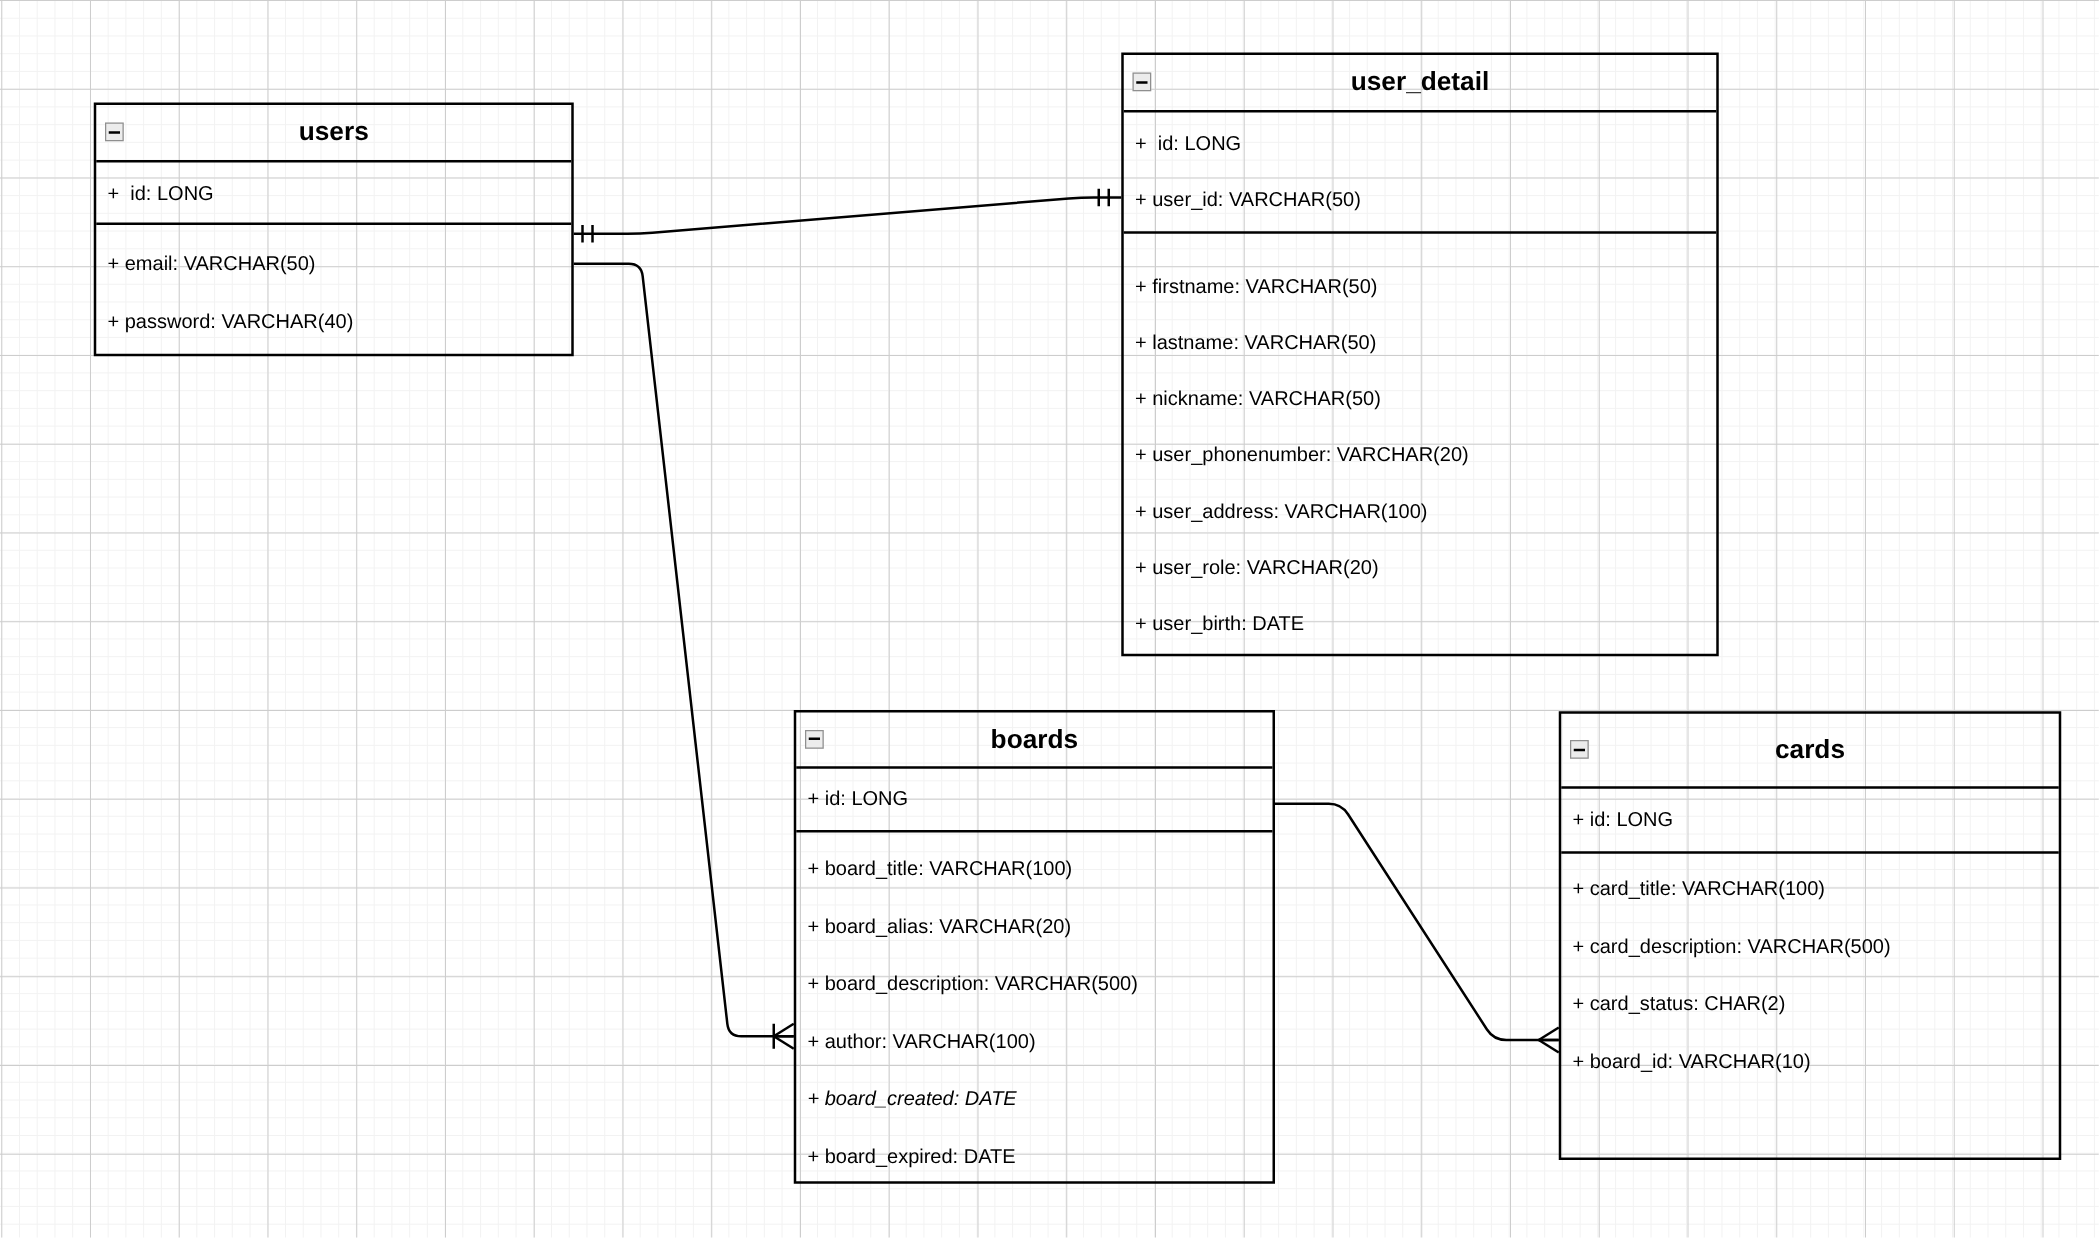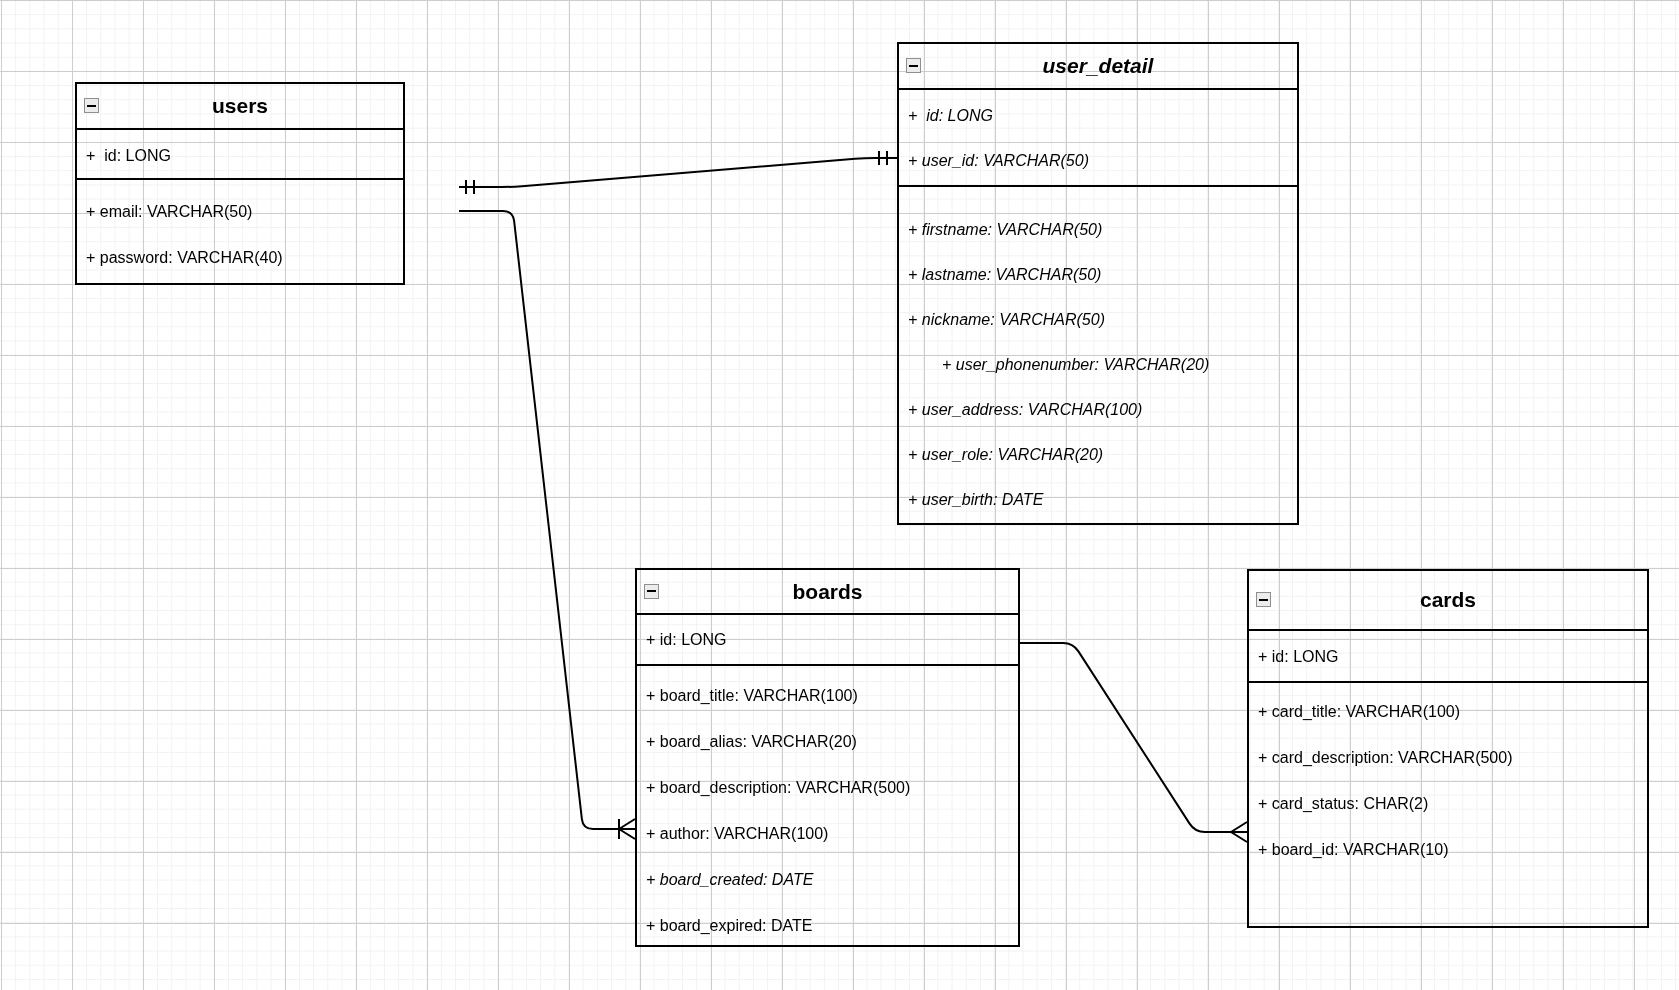--- a/index.html
+++ b/index.html
@@ -62,51 +62,51 @@
         <line x1="619" y1="829" x2="635" y2="839" stroke="#000000" stroke-width="2"></line>
         <line x1="619" y1="819" x2="619" y2="839" stroke="#000000" stroke-width="2"></line>
       </g>
       <g>
         <path d="M 1020 643 L 1063 643 Q 1073 643 1078.4232935959183 651.4016597510536 L 1189.5767064040817 823.5983402489464 Q 1195 832 1205 832 L 1247 832" fill="none" stroke="#000000" stroke-width="2" stroke-linejoin="round"></path>
         <line x1="1231" y1="832" x2="1247" y2="822" stroke="#000000" stroke-width="2"></line>
         <line x1="1231" y1="832" x2="1247" y2="832" stroke="#000000" stroke-width="2"></line>
         <line x1="1231" y1="832" x2="1247" y2="842" stroke="#000000" stroke-width="2"></line>
       </g>
     </svg>
-<div class="entity" style="left: 75px; top: 82px; width: 330px;">
+<div class="entity" style="left: 75px; top: 82px; width: 384px;">
     <div class="title" style="height: 44px;">
       <span class="collapse-btn">
         <span class="minus"></span>
       </span>
       <span class="title-text">users</span>
     </div>
   <div class="section" style="height: 50px; padding-top: 3px;">
         <div class="row" style="height: 46px;">+  id: LONG</div>
       </div>
       <div class="section" style="height: 105px; padding-top: 9px;">
         <div class="row" style="height: 46px;">+ email: VARCHAR(50)</div>
         <div class="row" style="height: 46px;">+ password: VARCHAR(40)</div>
       </div>
     </div>
-    <div class="entity" style="left: 897px; top: 42px; width: 402px; font-style: italic;">
+    <div class="entity" style="left: 897px; top: 42px; width: 478px;">
     <div class="title" style="height: 44px;">
       <span class="collapse-btn">
         <span class="minus"></span>
       </span>
       <span class="title-text">user_detail</span>
     </div>
   <div class="section" style="height: 97px; padding-top: 3px;">
         <div class="row" style="height: 45px;">+  id: LONG</div>
         <div class="row" style="height: 45px;">+ user_id: VARCHAR(50)</div>
       </div>
       <div class="section" style="height: 338px; padding-top: 20px;">
         <div class="row" style="height: 45px;">+ firstname: VARCHAR(50)</div>
         <div class="row" style="height: 45px;">+ lastname: VARCHAR(50)</div>
         <div class="row" style="height: 45px;">+ nickname: VARCHAR(50)</div>
-        <div class="row" style="height: 45px; margin-left: 34px;">+ user_phonenumber: VARCHAR(20)</div>
+        <div class="row" style="height: 45px;">+ user_phonenumber: VARCHAR(20)</div>
         <div class="row" style="height: 45px;">+ user_address: VARCHAR(100)</div>
         <div class="row" style="height: 45px;">+ user_role: VARCHAR(20)</div>
         <div class="row" style="height: 45px;">+ user_birth: DATE</div>
       </div>
     </div>
     <div class="entity" style="left: 635px; top: 568px; width: 385px;">
     <div class="title" style="height: 43px;">
       <span class="collapse-btn">
         <span class="minus"></span>
       </span>

